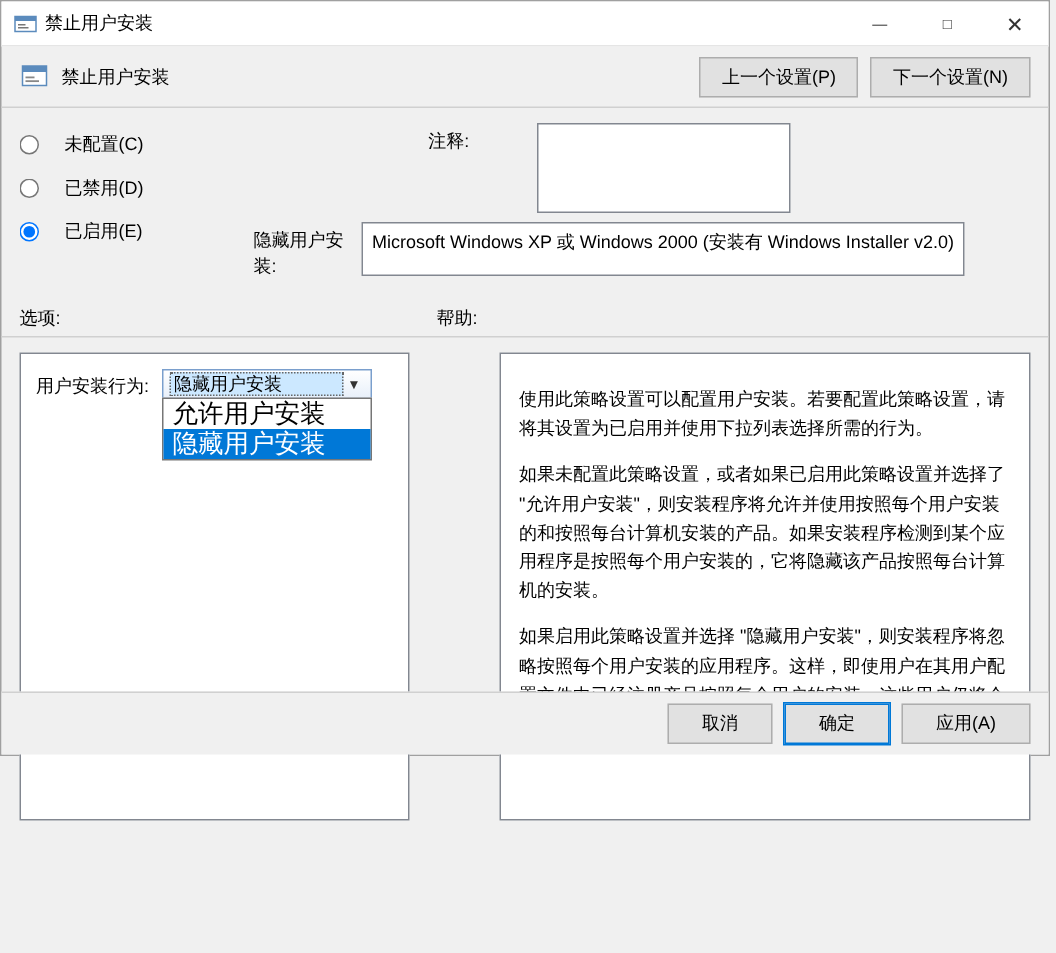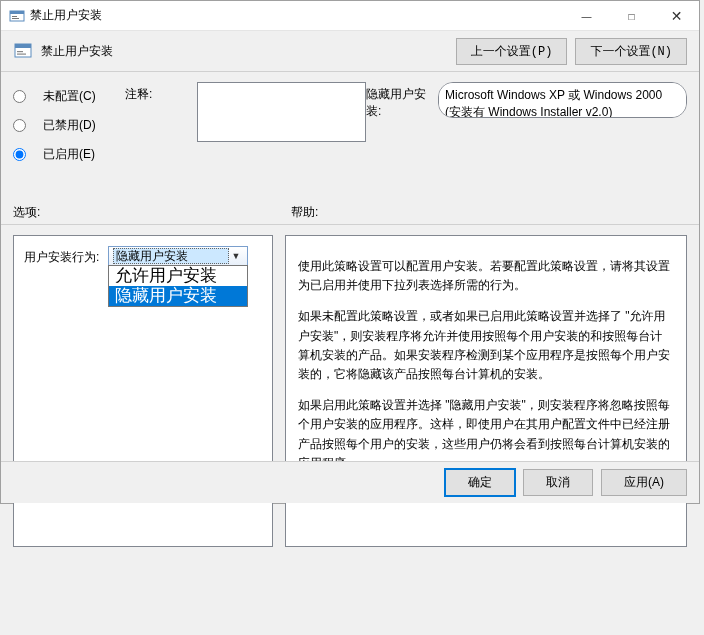--- a/index.html
+++ b/index.html
@@ -57,21 +57,21 @@
       margin-right: 8px;
       display: inline-flex;
     }
     .header-title { flex: 1; font-size: 12px; }
     .nav-btn {
       background: #e1e1e1;
       border: 1px solid #adadad;
       padding: 4px 14px;
       font-size: 12px;
       margin-left: 8px;
-      font-family: Liberation Mono, monospace;
+      font-family: Liberation Sans, sans-serif;
     }
 
     .divider { height: 1px; background: #d0d0d0; margin: 0 0 4px 0; }
 
     .config-area {
       display: flex;
       padding: 6px 12px 4px 12px;
       height: 118px;
     }
     .radio-col {
@@ -83,21 +83,22 @@
       align-items: center;
       margin-bottom: 12px;
       gap: 12px;
     }
     .radio-item input { margin-right: 5px; }
     .radio-item label { font-size: 12px; }
 
     .fields-col {
       flex: 1;
       display: flex;
-      flex-direction: row;
+      flex-direction: column;
+      align-items: center;
     }
     .field-row {
       display: flex;
       margin-bottom: 6px;
     }
     .field-label {
       width: 72px;
       padding-top: 4px;
       font-size: 12px;
     }
@@ -105,36 +106,37 @@
       flex: 1;
       border: 1px solid #828790;
       background: #fff;
       padding: 4px 6px;
       font-size: 12px;
       font-family: inherit;
       resize: none;
       overflow: auto;
     }
     .comment-box { height: 60px; }
-    .platform-box { height: 36px; line-height: 1.4; border-radius: 15px; }
+    .platform-box { height: 36px; line-height: 1.4; }
 
     .section-labels {
       display: flex;
       padding: 10px 12px 0 12px;
       height: 28px;
     }
     .section-labels .lbl-left { width: 278px; }
     .section-labels .lbl-right { flex: 1; }
 
     .divider2 { height: 1px; background: #d0d0d0; margin: 2px 0 0 0; }
 
     .lower {
       display: flex;
       padding: 10px 12px 4px 12px;
       height: 326px;
+      gap: 48px;
     }
     .options-panel {
       width: 260px;
       border: 1px solid #828790;
       background: #fff;
       padding: 10px;
       margin-right: 12px;
       position: relative;
     }
     .opt-row {
@@ -318,17 +320,17 @@
       </div>
     </div>
     <div class="help-panel">
       <p>使用此策略设置可以配置用户安装。若要配置此策略设置，请将其设置为已启用并使用下拉列表选择所需的行为。</p>
       <p>如果未配置此策略设置，或者如果已启用此策略设置并选择了 "允许用户安装"，则安装程序将允许并使用按照每个用户安装的和按照每台计算机安装的产品。如果安装程序检测到某个应用程序是按照每个用户安装的，它将隐藏该产品按照每台计算机的安装。</p>
       <p>如果启用此策略设置并选择 "隐藏用户安装"，则安装程序将忽略按照每个用户安装的应用程序。这样，即使用户在其用户配置文件中已经注册产品按照每个用户的安装，这些用户仍将会看到按照每台计算机安装的应用程序。</p>
     </div>
   </div>
 
   <div class="footer">
+    <button class="btn">取消</button>
     <button class="btn primary">确定</button>
-    <button class="btn">取消</button>
     <button class="btn">应用(A)</button>
   </div>
 </div>
 
 </body></html>

